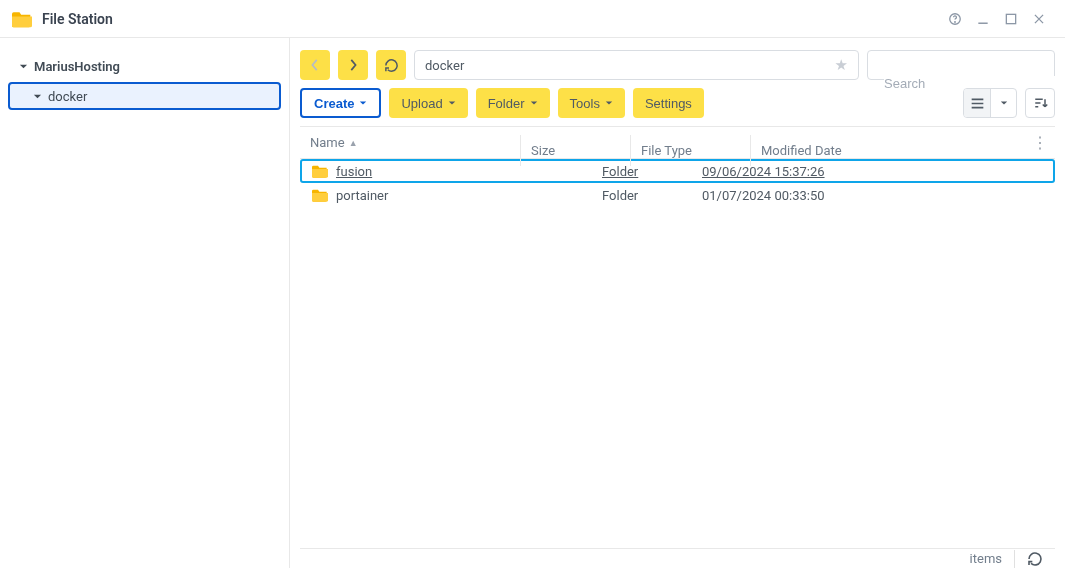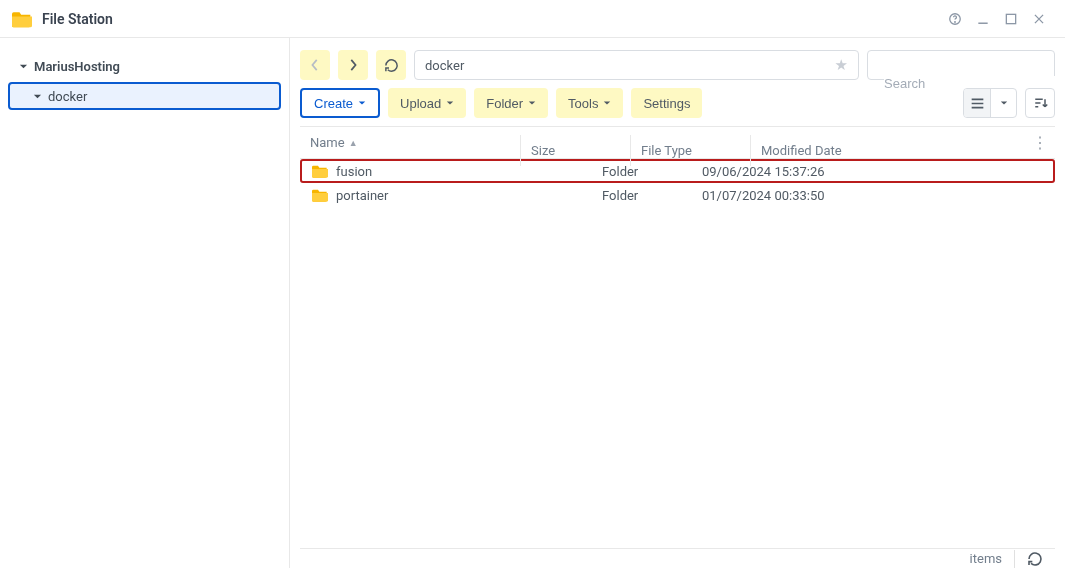--- a/index.html
+++ b/index.html
@@ -63,33 +63,33 @@
       border: 2px solid #0a5bd0;
       border-radius: 4px;
       color: #414b55;
     }
     
     .main { flex: 1; display: flex; flex-direction: column; padding: 12px 10px 0 10px; position: relative; }
     .toolbar-row { display: flex; align-items: center; gap: 8px; margin-bottom: 8px; }
     .btn {
       height: 30px;
       padding: 0 12px;
-      background: #fef9c3;
+      background: #fde047;
       border: none;
       border-radius: 4px;
       color: #505a64;
       font-size: 13px;
       cursor: pointer;
       display: inline-flex;
       align-items: center;
       gap: 5px;
     }
     .btn.icon-only { width: 30px; padding: 0; justify-content: center; }
     .btn.disabled { color: #b6bcc5; cursor: default; }
-    .btn.primary-outline { background: #fff; border: 2px solid #0a5bd0; color: #0a5bd0; font-weight: 400; }
+    .btn.primary-outline { background: #fff; border: 2px solid #0a5bd0; color: #0a5bd0; font-weight: 700; }
     .path-box {
       flex: 1;
       height: 30px;
       border: 1px solid #d9dde2;
       border-radius: 4px;
       display: flex;
       align-items: center;
       padding: 0 10px;
       color: #505a64;
     }
@@ -140,23 +140,24 @@
     .th .sort { font-size: 9px; color: #9aa2ad; }
     .th-menu { position: absolute; right: 8px; color: #9aa2ad; cursor: pointer; font-size: 16px; letter-spacing: -1px; }
     .tbody .row {
       display: flex; height: 24px; align-items: center;
       border-bottom: 1px solid #f1f2f4;
       padding-right: 10px;
       cursor: pointer;
       border: 2px solid transparent;
     }
     .tbody .row.selected {
-      border: 2px solid #b91c1c;
+      border: 2px solid #0ea5e9;
       border-radius: 3px;
       background: #fff;
+      text-decoration: underline;
     }
     .td.col-name { display: flex; align-items: center; gap: 8px; }
     .folder-icon { width: 16px; height: 14px; flex-shrink: 0; }
     
     .footer {
       height: 20px;
       border-top: 1px solid #e8e8e8;
       display: flex; align-items: center; justify-content: flex-end;
       padding: 0 12px; gap: 12px;
       color: #727e8c;

